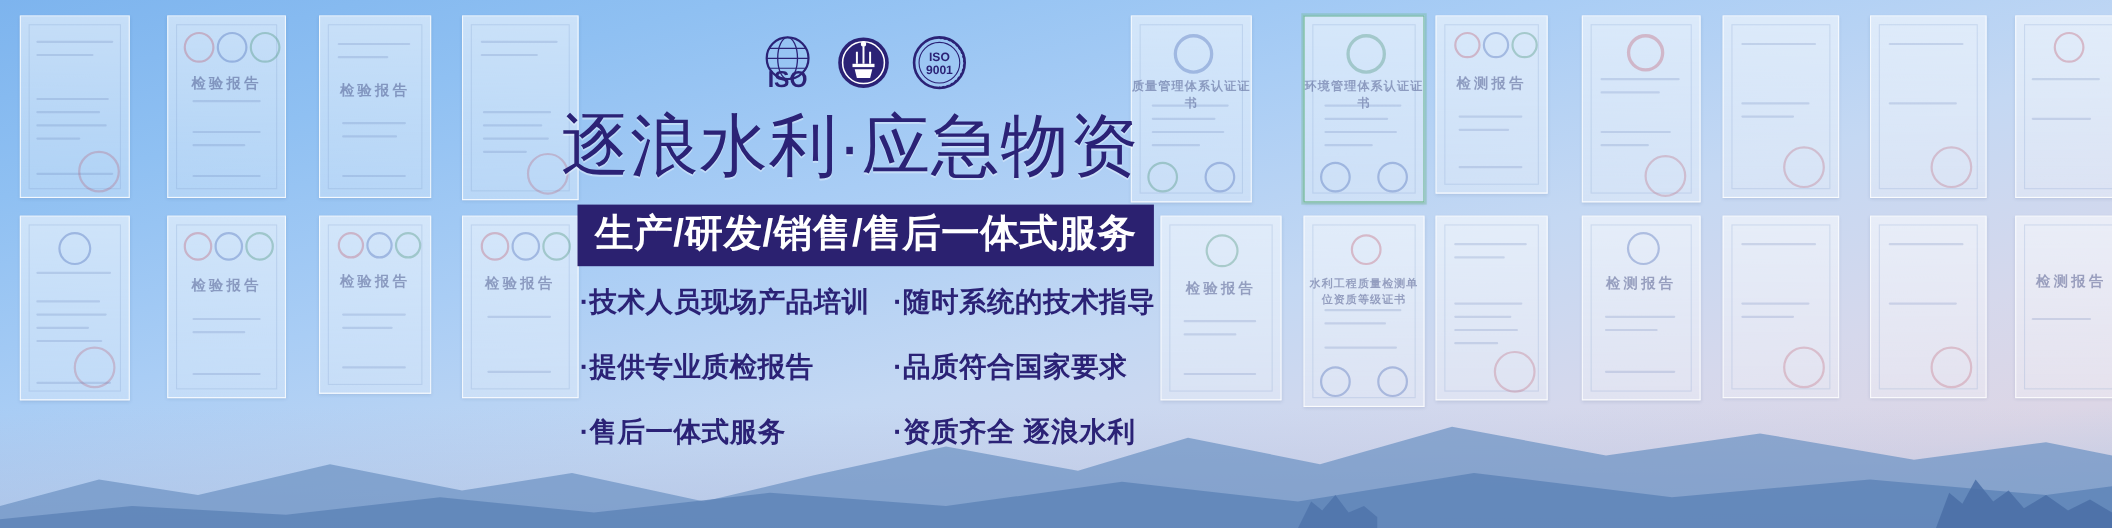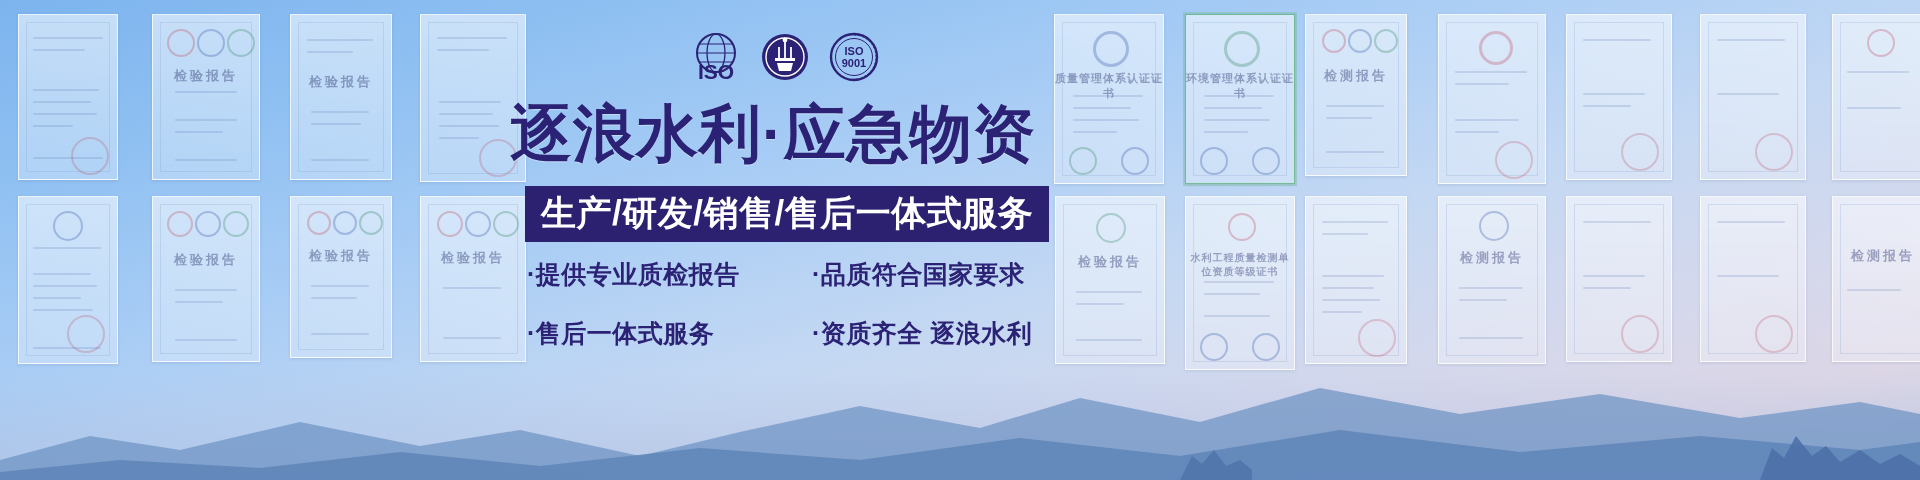--- a/index.html
+++ b/index.html
@@ -43,21 +43,21 @@
     background:linear-gradient(180deg,rgba(200,205,230,0),rgba(168,186,222,.55));}
 
   
   .badges{position:absolute;left:690px;top:28px;width:190px;height:58px;display:flex;align-items:center;justify-content:space-between;}
   .badge{width:52px;height:52px;position:relative;}
 
   
   .content{position:absolute;left:505px;top:0;width:600px;height:480px;}
   .main-title{
     position:absolute;left:5px;top:98px;width:585px;
-    font-size:62px;line-height:72px;font-weight:bold;color:#2b2276;
+    font-size:62px;line-height:72px;font-weight:normal;color:#2b2276;
     letter-spacing:1px;white-space:nowrap;
     text-shadow:0 1px 0 rgba(255,255,255,.35);
   }
   .sub-bar{
     position:absolute;left:20px;top:186px;
     background:#2b2170;padding:7px 16px 9px 16px;display:inline-block;
   }
   .sub-bar span{
     font-size:35px;line-height:40px;font-weight:bold;color:#ffffff;
     letter-spacing:.5px;white-space:nowrap;
@@ -113,21 +113,21 @@
       <div class="c-inner"></div>
       <div class="c-line" style="left:16px;top:22px;width:70px;"></div>
       <div class="c-line" style="left:16px;top:34px;width:52px;"></div>
       <div class="c-line" style="left:18px;top:86px;width:62px;"></div>
       <div class="c-line" style="left:18px;top:98px;width:54px;"></div>
       <div class="c-line" style="left:18px;top:110px;width:60px;"></div>
       <div class="c-line" style="left:18px;top:122px;width:40px;"></div>
       <div class="c-stamp" style="left:58px;top:124px;"></div>
     </div>
 
-    <div class="cert" style="left:1054px;top:14px;width:108px;height:168px;text-decoration:underline;">
+    <div class="cert" style="left:1028px;top:14px;width:108px;height:168px;text-decoration:underline;">
       <div class="c-inner"></div>
       <div class="c-logo b" style="left:38px;top:16px;width:30px;height:30px;border-width:3px;"></div>
       <div class="c-title" style="top:56px;font-size:11px;letter-spacing:1px;">质量管理体系认证证书</div>
       <div class="c-line" style="left:18px;top:80px;width:70px;"></div>
       <div class="c-line" style="left:18px;top:92px;width:58px;"></div>
       <div class="c-line" style="left:18px;top:104px;width:66px;"></div>
       <div class="c-line" style="left:18px;top:116px;width:44px;"></div>
       <div class="c-logo g" style="left:14px;top:132px;width:24px;height:24px;"></div>
       <div class="c-logo b" style="left:66px;top:132px;width:24px;height:24px;"></div>
     </div>
@@ -335,20 +335,24 @@
   <div class="content">
 
     <div class="main-title">逐浪水利·应急物资</div>
 
     <div class="sub-bar">
       <span>生产/研发/销售/售后一体式服务</span>
     </div>
 
     <div class="bullets">
       <div class="b-row">
+        <div class="b-col left">·技术人员现场产品培训</div>
+        <div class="b-col right">·随时系统的技术指导</div>
+      </div>
+      <div class="b-row">
         <div class="b-col left">·提供专业质检报告</div>
         <div class="b-col right">·品质符合国家要求</div>
       </div>
       <div class="b-row">
         <div class="b-col left">·售后一体式服务</div>
         <div class="b-col right">·资质齐全 逐浪水利</div>
       </div>
     </div>
   </div>
 </div>

